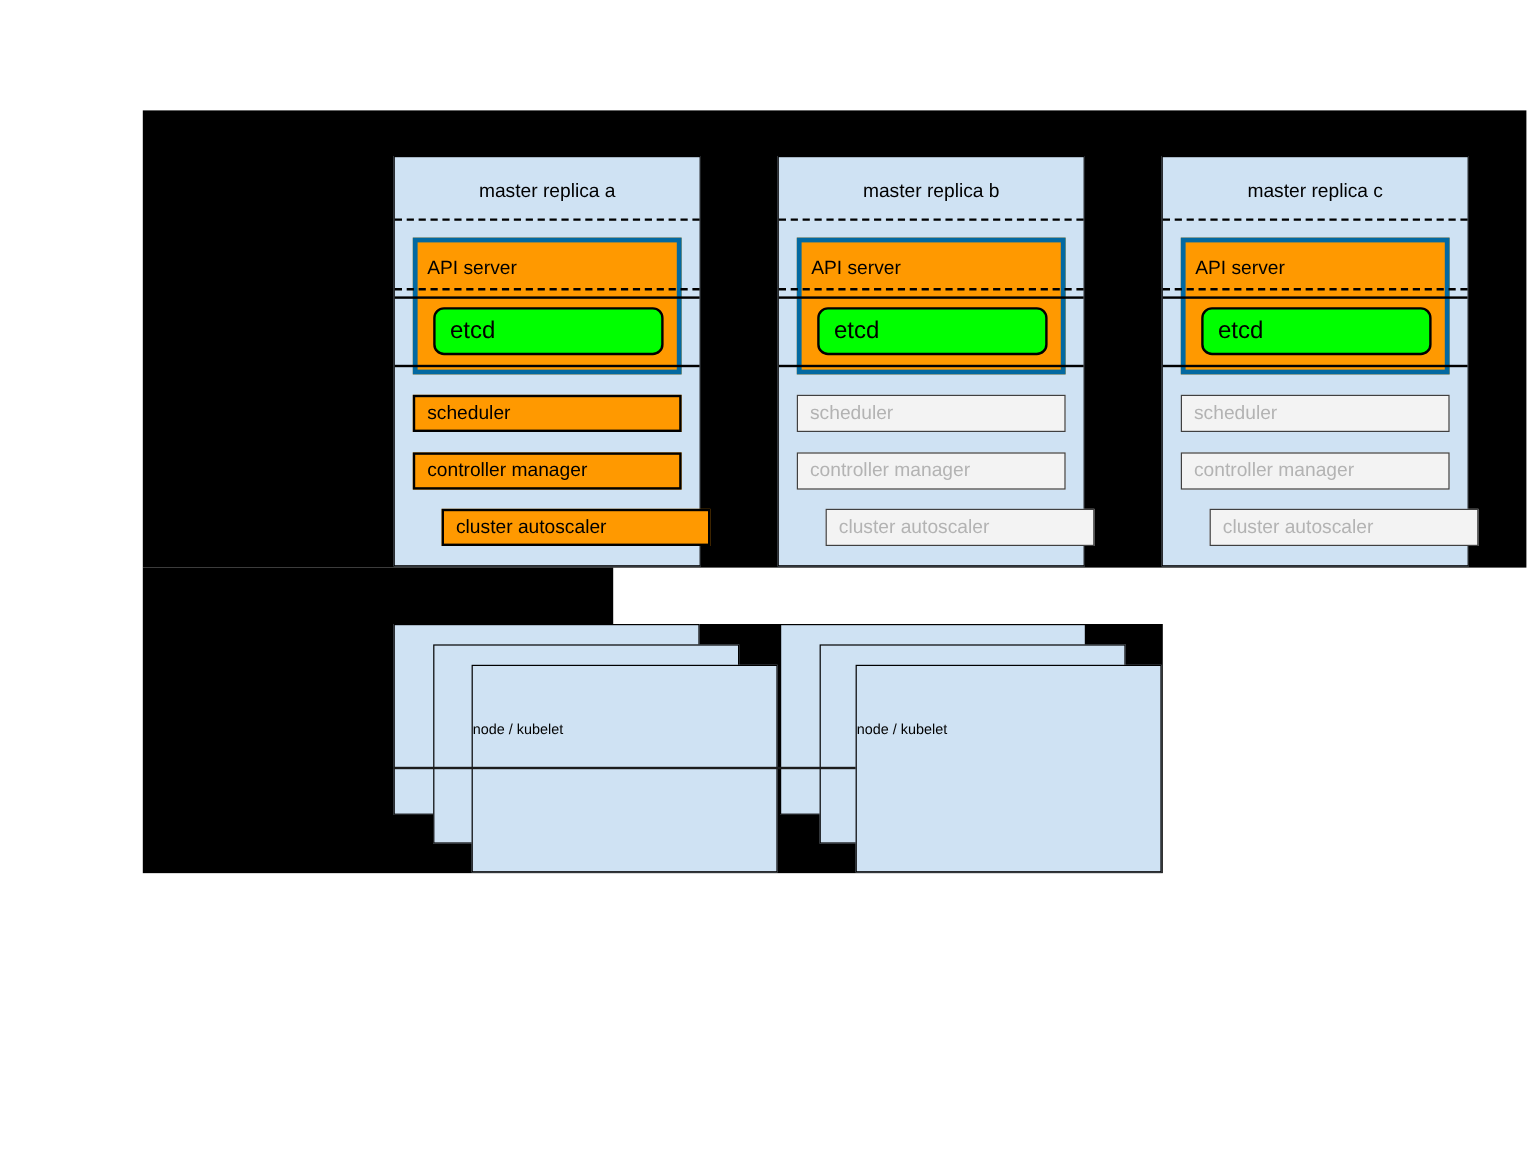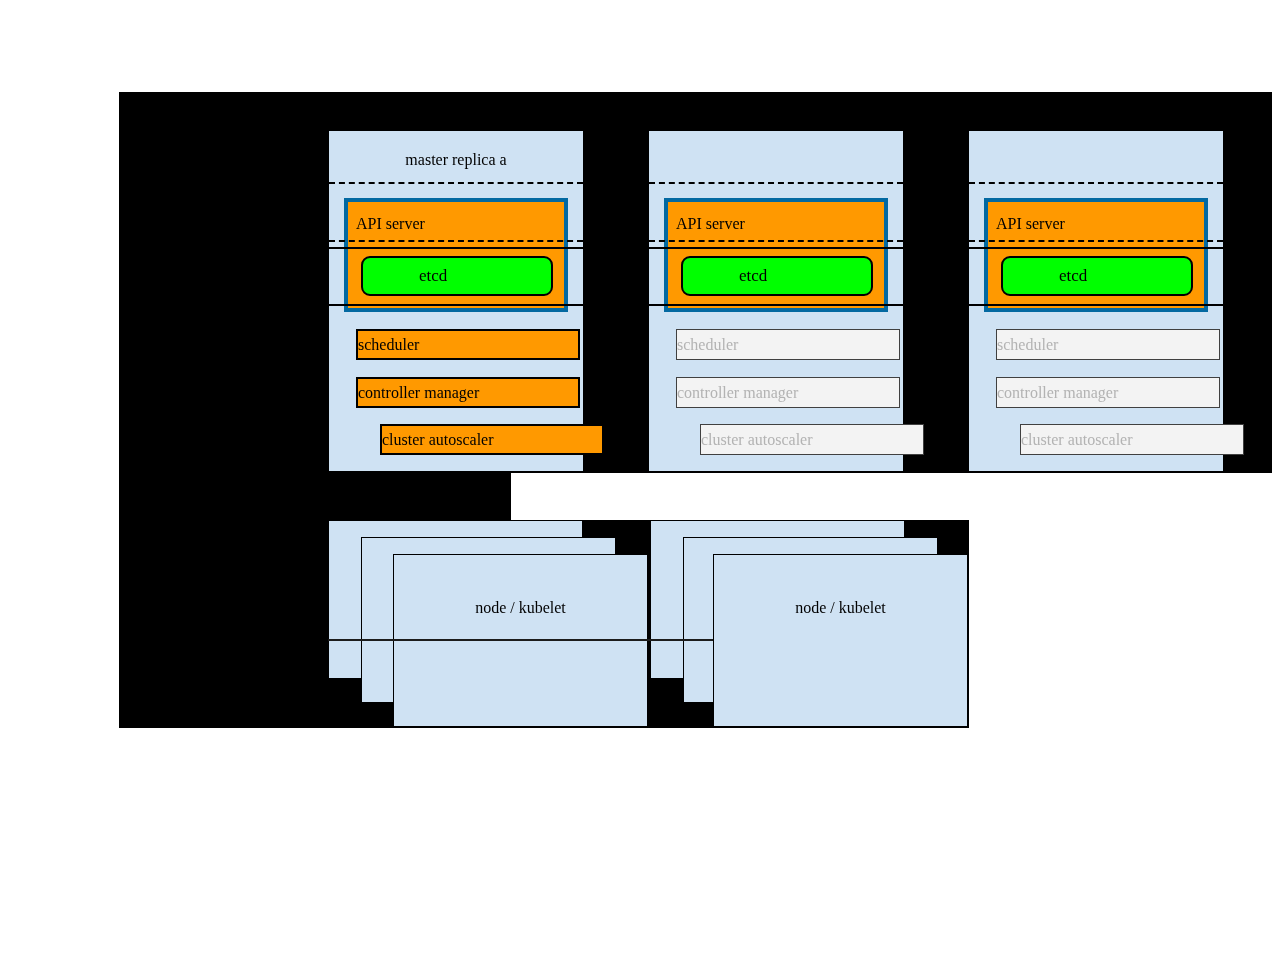--- a/index.html
+++ b/index.html
@@ -1,19 +1,19 @@
 <!DOCTYPE html>
 <html style="--bg-black: #000000; --panel: #cfe2f3; --active: #ff9900; --etcd: #00ff00; --standby: #f3f3f3; --standby-text: #b3b3b3;"><head>
 <meta charset="utf-8">
 <style>
   html,body{margin:0;padding:0;background:#ffffff;}
   *{box-sizing:border-box;}
   .canvas{
     position:relative;width:1280px;height:728px;background:#ffffff;overflow:hidden;
-    font-family:Liberation Serif, serif;color:#000;
+    font-family:Liberation Sans, sans-serif;color:#000;
   }
   
   .black{position:absolute;background:var(--bg-black,#000);}
   .black-top{left:119px;top:92px;width:1153px;height:381px;}
   .black-left{left:119px;top:473px;width:392px;height:47px;}
   .black-bottom{left:119px;top:520px;width:850px;height:208px;}
 
   
   .replica{
     position:absolute;top:130px;width:256px;height:342px;
@@ -36,45 +36,45 @@
 
   .api-box{
     position:absolute;left:15px;top:67px;width:224px;height:114px;
     background:var(--active,#ff9900);border:4px solid #0369a1;z-index:1;
   }
   .api-label{position:absolute;left:8px;top:12px;font-size:16px;line-height:20px;}
   .etcd-box{
     position:absolute;left:32px;top:125px;width:192px;height:40px;
     background:var(--etcd,#00ff00);border:2px solid #000;border-radius:9px;z-index:4;
   }
-  .etcd-label{position:absolute;left:12px;top:8px;font-size:17px;line-height:20px;margin-left:44px;}
+  .etcd-label{position:absolute;left:12px;top:8px;font-size:20px;line-height:20px;}
 
   .proc{
-    position:absolute;left:27px;width:224px;height:31px;
-    font-size:16px;line-height:27px;padding-left:0;
+    position:absolute;left:15px;width:224px;height:31px;
+    font-size:16px;line-height:27px;padding-left:10px;
   }
   .proc.p1{top:198px;}
   .proc.p2{top:246px;}
   .proc.p3{top:293px;margin-left:24px;}
   .proc.state-active{background:var(--active,#ff9900);border:2px solid #000;color:#000;}
   .proc.state-standby{background:var(--standby,#f3f3f3);border:1px solid #404040;color:var(--standby-text,#b3b3b3);line-height:29px;}
 
   
   .nodebox{
     position:absolute;background:var(--panel,#cfe2f3);border:1px solid #000;
   }
   .s1-back {left:328px;top:520px;width:255px;height:159px;z-index:1;}
   .s1-mid  {left:361px;top:537px;width:255px;height:166px;z-index:2;}
   .s1-front{left:393px;top:554px;width:255px;height:173px;z-index:3;}
   .s2-back {left:650px;top:520px;width:255px;height:159px;z-index:1;}
   .s2-mid  {left:683px;top:537px;width:255px;height:166px;z-index:2;}
   .s2-front{left:713px;top:554px;width:255px;height:173px;z-index:6;}
   .node-label{
-    position:absolute;top:43px;left:0;width:100%;text-align:center;
-    font-size:16px;line-height:20px;
+    position:absolute;top:43px;left:0;width:100%;text-align:left;
+    font-size:12px;line-height:20px;
   }
   .node-line{
     position:absolute;left:328px;top:639px;width:387px;height:2px;
     background:#1c1c1c;z-index:4;
   }
 </style>
 </head>
 <body>
 
 <div class="canvas">
@@ -94,36 +94,38 @@
     <div class="etcd-box">
       <div class="etcd-label">etcd</div>
     </div>
     <div class="hline solid solid2"></div>
     <div class="proc p1 state-active">scheduler</div>
     <div class="proc p2 state-active">controller manager</div>
     <div class="proc p3 state-active">cluster autoscaler</div>
   </div>
 
   <div class="replica pos-b">
+    <div class="replica-title">master replica b</div>
     <div class="hline dashed dash1"></div>
     <div class="api-box">
       <div class="api-label">API server</div>
     </div>
     <div class="hline dashed dash2"></div>
     <div class="hline solid solid1"></div>
     <div class="etcd-box">
       <div class="etcd-label">etcd</div>
     </div>
     <div class="hline solid solid2"></div>
     <div class="proc p1 state-standby">scheduler</div>
     <div class="proc p2 state-standby">controller manager</div>
     <div class="proc p3 state-standby">cluster autoscaler</div>
   </div>
 
   <div class="replica pos-c">
+    <div class="replica-title">master replica c</div>
     <div class="hline dashed dash1"></div>
     <div class="api-box">
       <div class="api-label">API server</div>
     </div>
     <div class="hline dashed dash2"></div>
     <div class="hline solid solid1"></div>
     <div class="etcd-box">
       <div class="etcd-label">etcd</div>
     </div>
     <div class="hline solid solid2"></div>

